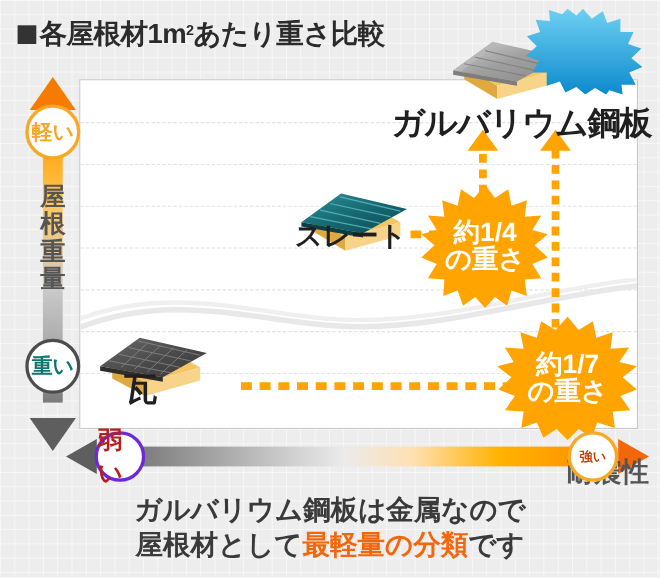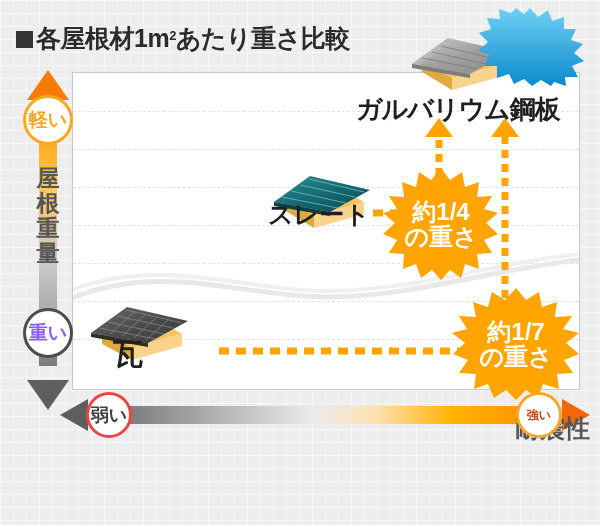--- a/index.html
+++ b/index.html
@@ -9,21 +9,21 @@
     background-color:#ededed;
     background-image:
       linear-gradient(to right, #f7f7f7 1px, transparent 1px),
       linear-gradient(to bottom, #f7f7f7 1px, transparent 1px);
     background-size:13px 13px;
   }
   .root{position:absolute;inset:0;}
 
   
   #title{
-    position:absolute;left:16px;top:22px;
+    position:absolute;left:16px;top:14px;
     font-size:25px;font-weight:bold;color:#2b2b2b;
     letter-spacing:-0.5px;white-space:nowrap;
   }
   #title .sq{display:inline-block;width:17px;height:17px;background:#333;margin-right:3px;vertical-align:-1px;}
   #title sup{font-size:13px;vertical-align:7px;}
 
   
   #panel{
     position:absolute;left:72px;top:72px;width:508px;height:318px;
     background:#fff;border:1px solid #c9c9c9;box-sizing:border-box;overflow:hidden;
@@ -46,21 +46,21 @@
     position:absolute;left:5px;bottom:0px;width:0;height:0;
     border-left:21px solid transparent;border-right:21px solid transparent;
     border-top:30px solid #5e5e5e;
   }
   .circ{
     position:absolute;border-radius:50%;background:#fff;
     display:flex;align-items:center;justify-content:center;
     font-weight:bold;box-sizing:border-box;
   }
   #c-light{left:1px;top:25px;width:50px;height:50px;border:3px solid #f9a825;color:#f5a623;font-size:19px;}
-  #c-heavy{left:1px;top:238px;width:50px;height:50px;border:3px solid #4d4d4d;color:#8b5cf6;font-size:19px;}
+  #c-heavy{left:1px;top:238px;width:50px;height:50px;border:3px solid #4d4d4d;color:#0f766e;font-size:19px;}
   #vaxis-label{
     position:absolute;left:13px;top:96px;width:26px;
     font-size:23px;font-weight:bold;color:#555;line-height:25px;text-align:center;
   }
   #vaxis-label span{display:block;}
 
   
   #haxis{position:absolute;left:60px;top:392px;width:530px;height:46px;}
   #haxis .bar{
     position:absolute;left:42px;top:14px;width:440px;height:18px;
@@ -69,33 +69,33 @@
   #haxis .arrow-left{
     position:absolute;left:0px;top:7px;width:0;height:0;
     border-top:16px solid transparent;border-bottom:16px solid transparent;
     border-right:28px solid #5e5e5e;
   }
   #haxis .arrow-right{
     position:absolute;right:0px;top:7px;width:0;height:0;
     border-top:16px solid transparent;border-bottom:16px solid transparent;
     border-left:28px solid #f4660a;
   }
-  #c-weak{left:26px;top:0px;width:46px;height:46px;border:3px solid #ef4444;color:#404040;font-size:18px;}
+  #c-weak{left:26px;top:0px;width:46px;height:46px;border:3px solid #6d28d9;color:#b91c1c;font-size:22px;}
   #c-strong{right:28px;top:0px;width:46px;height:46px;border:3px solid #f9a825;color:#c2410c;font-size:12px;}
   #haxis-label{
     position:absolute;left:0;right:0;top:20px;text-align:right;
     font-size:25px;font-weight:bold;color:#555;
   }
 
   
   .roof{position:absolute;}
 
   
   .mat-label{position:absolute;font-weight:bold;color:#1f1f1f;white-space:nowrap;}
-  #lbl-galva{left:356px;top:92px;font-size:26px;letter-spacing:-1px;}
+  #lbl-galva{left:356px;top:92px;font-size:30px;letter-spacing:-1px;}
   #lbl-slate{left:268px;top:198px;font-size:25px;}
   #lbl-kawara{left:113px;top:334px;font-size:30px;}
 
   
   .burst{position:absolute;display:flex;align-items:center;justify-content:center;}
   .burst .txt{
     position:relative;z-index:2;color:#fff;font-weight:bold;text-align:center;line-height:1.05;
   }
   #burst-blue{left:475px;top:8px;width:110px;height:78px;}
   #burst-blue .txt{font-size:25px;}
@@ -276,14 +276,18 @@
 
   <div id="haxis">
     <div class="bar"></div>
     <div class="arrow-left"></div>
     <div class="arrow-right"></div>
     <div id="haxis-label">耐震性</div>
     <div class="circ" id="c-weak">弱い</div>
     <div class="circ" id="c-strong">強い</div>
   </div>
 
+  <div id="caption">
+    <span class="line">ガルバリウム鋼板は金属なので</span>
+    <span class="line"><span>屋根材として</span><span class="hl">最軽量の分類</span><span>です</span></span>
+  </div>
 
 </div>
 
 </body></html>

